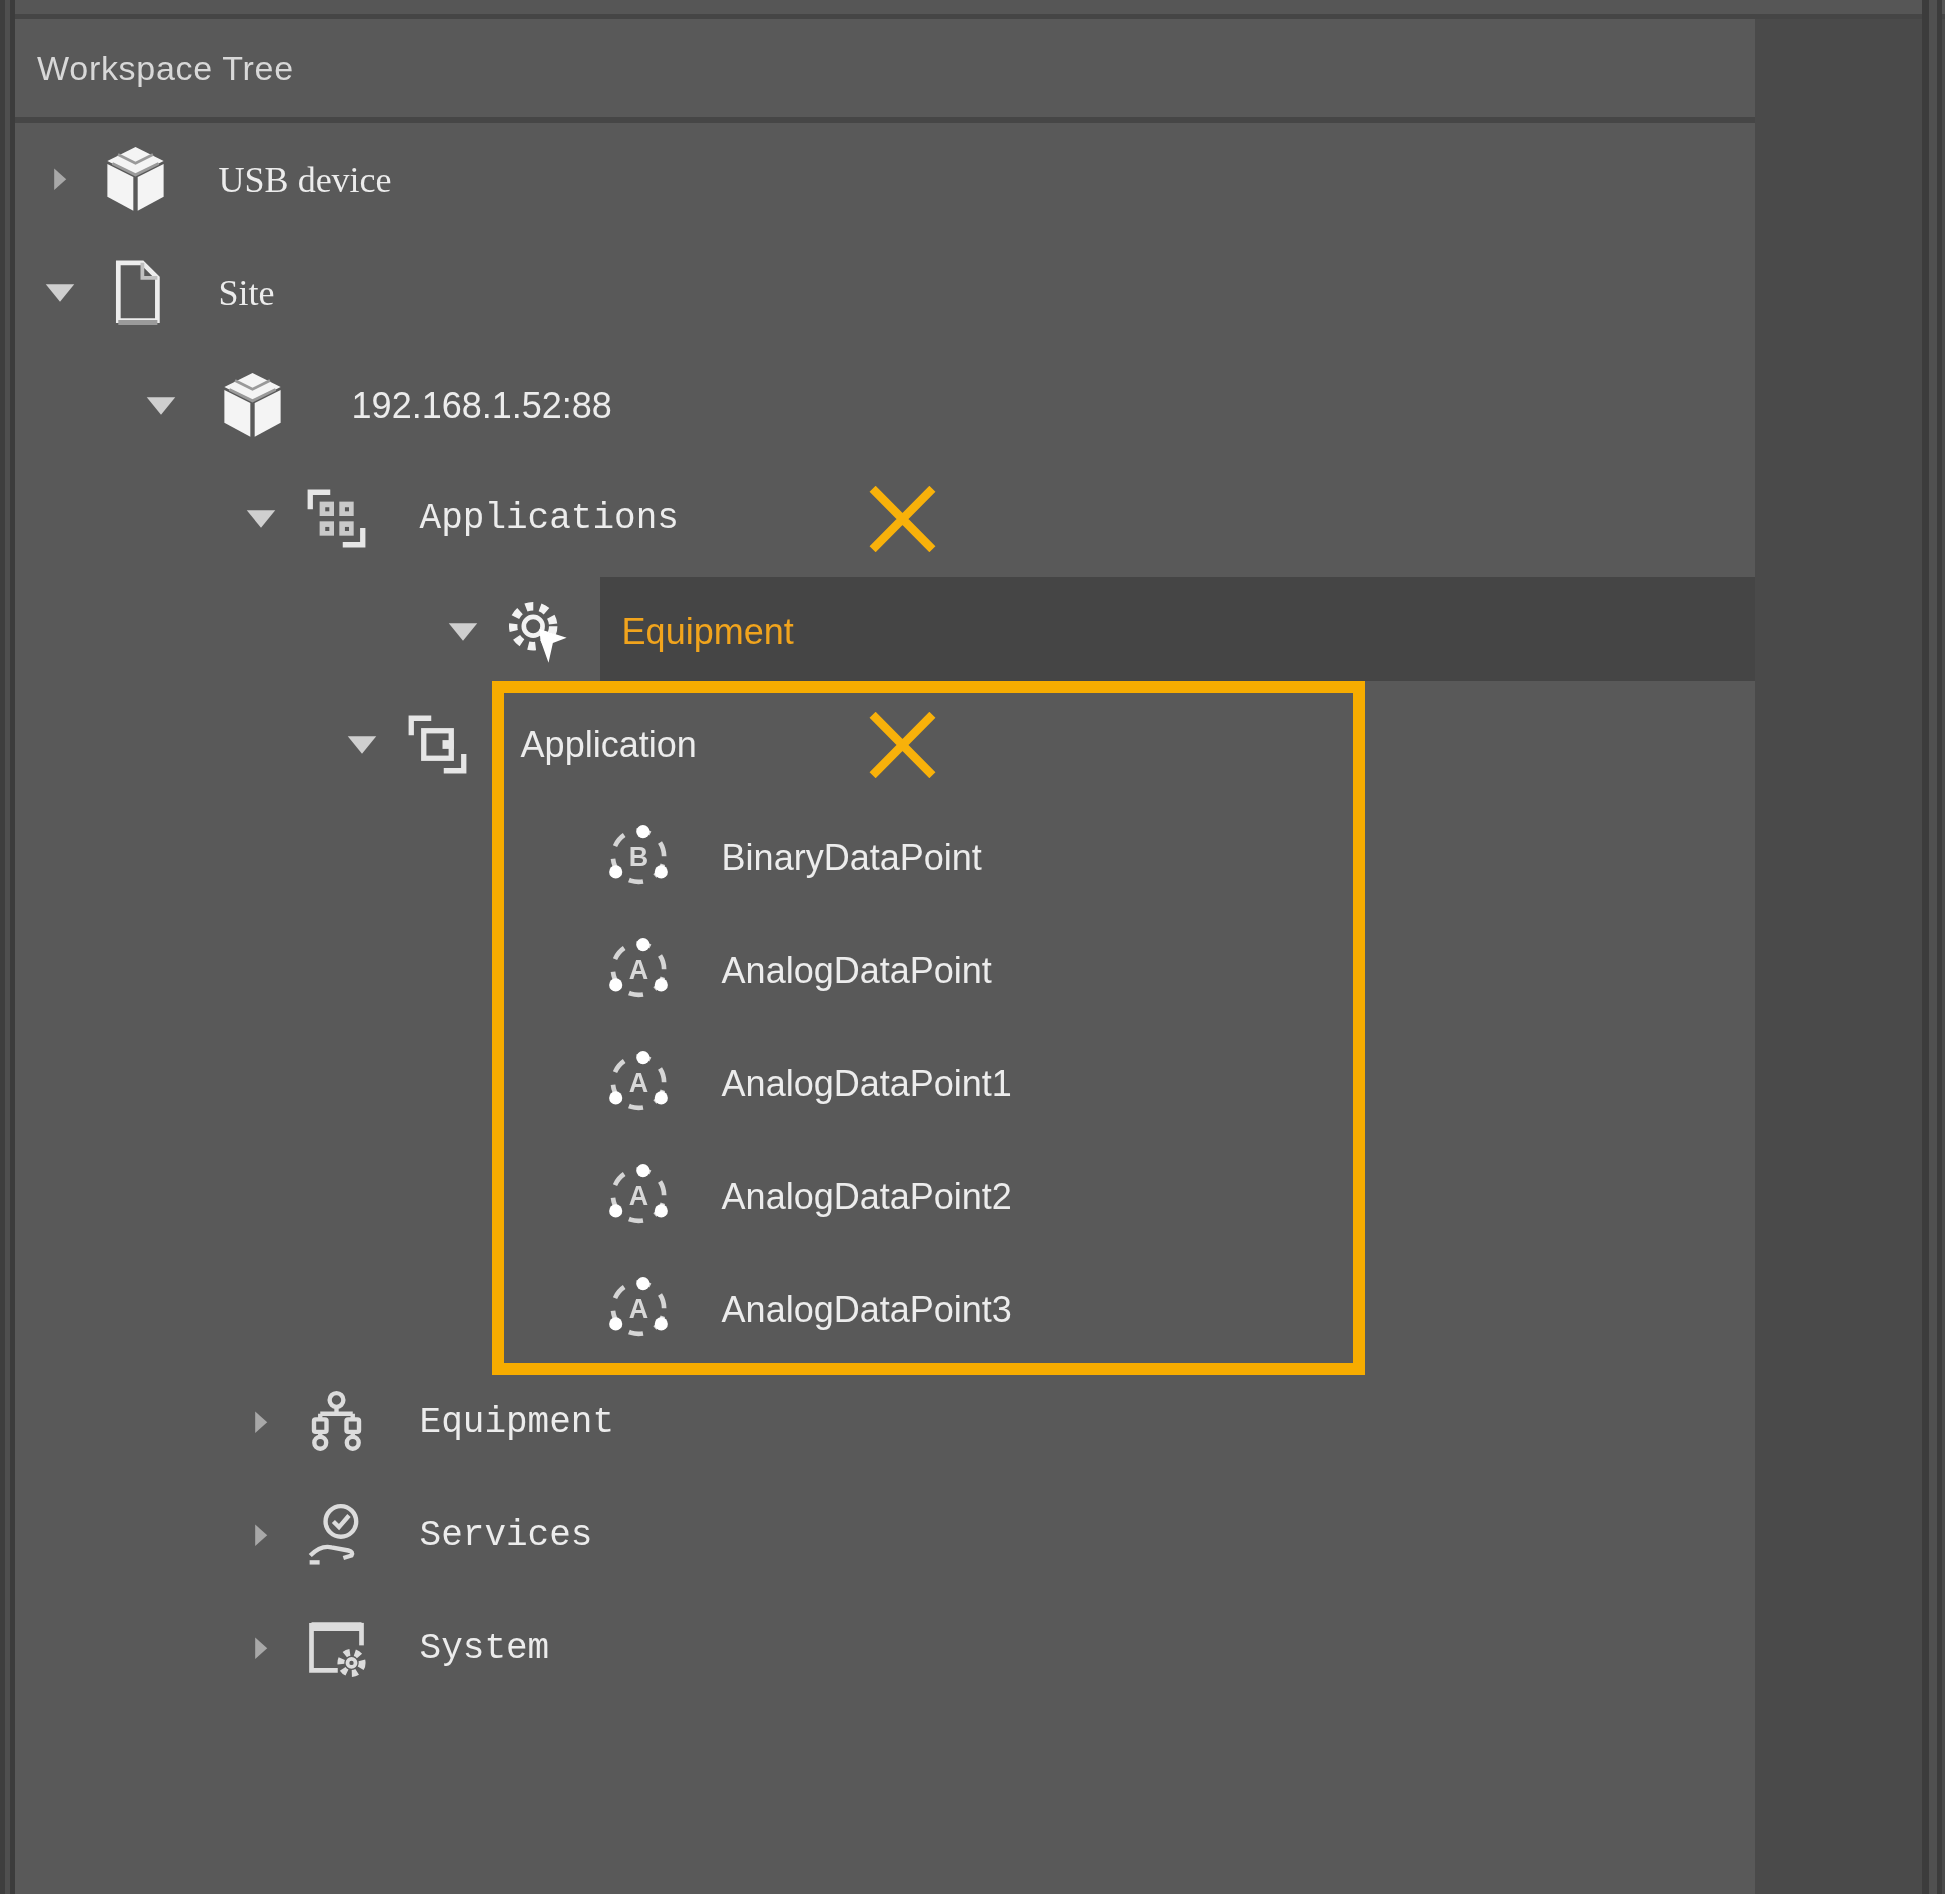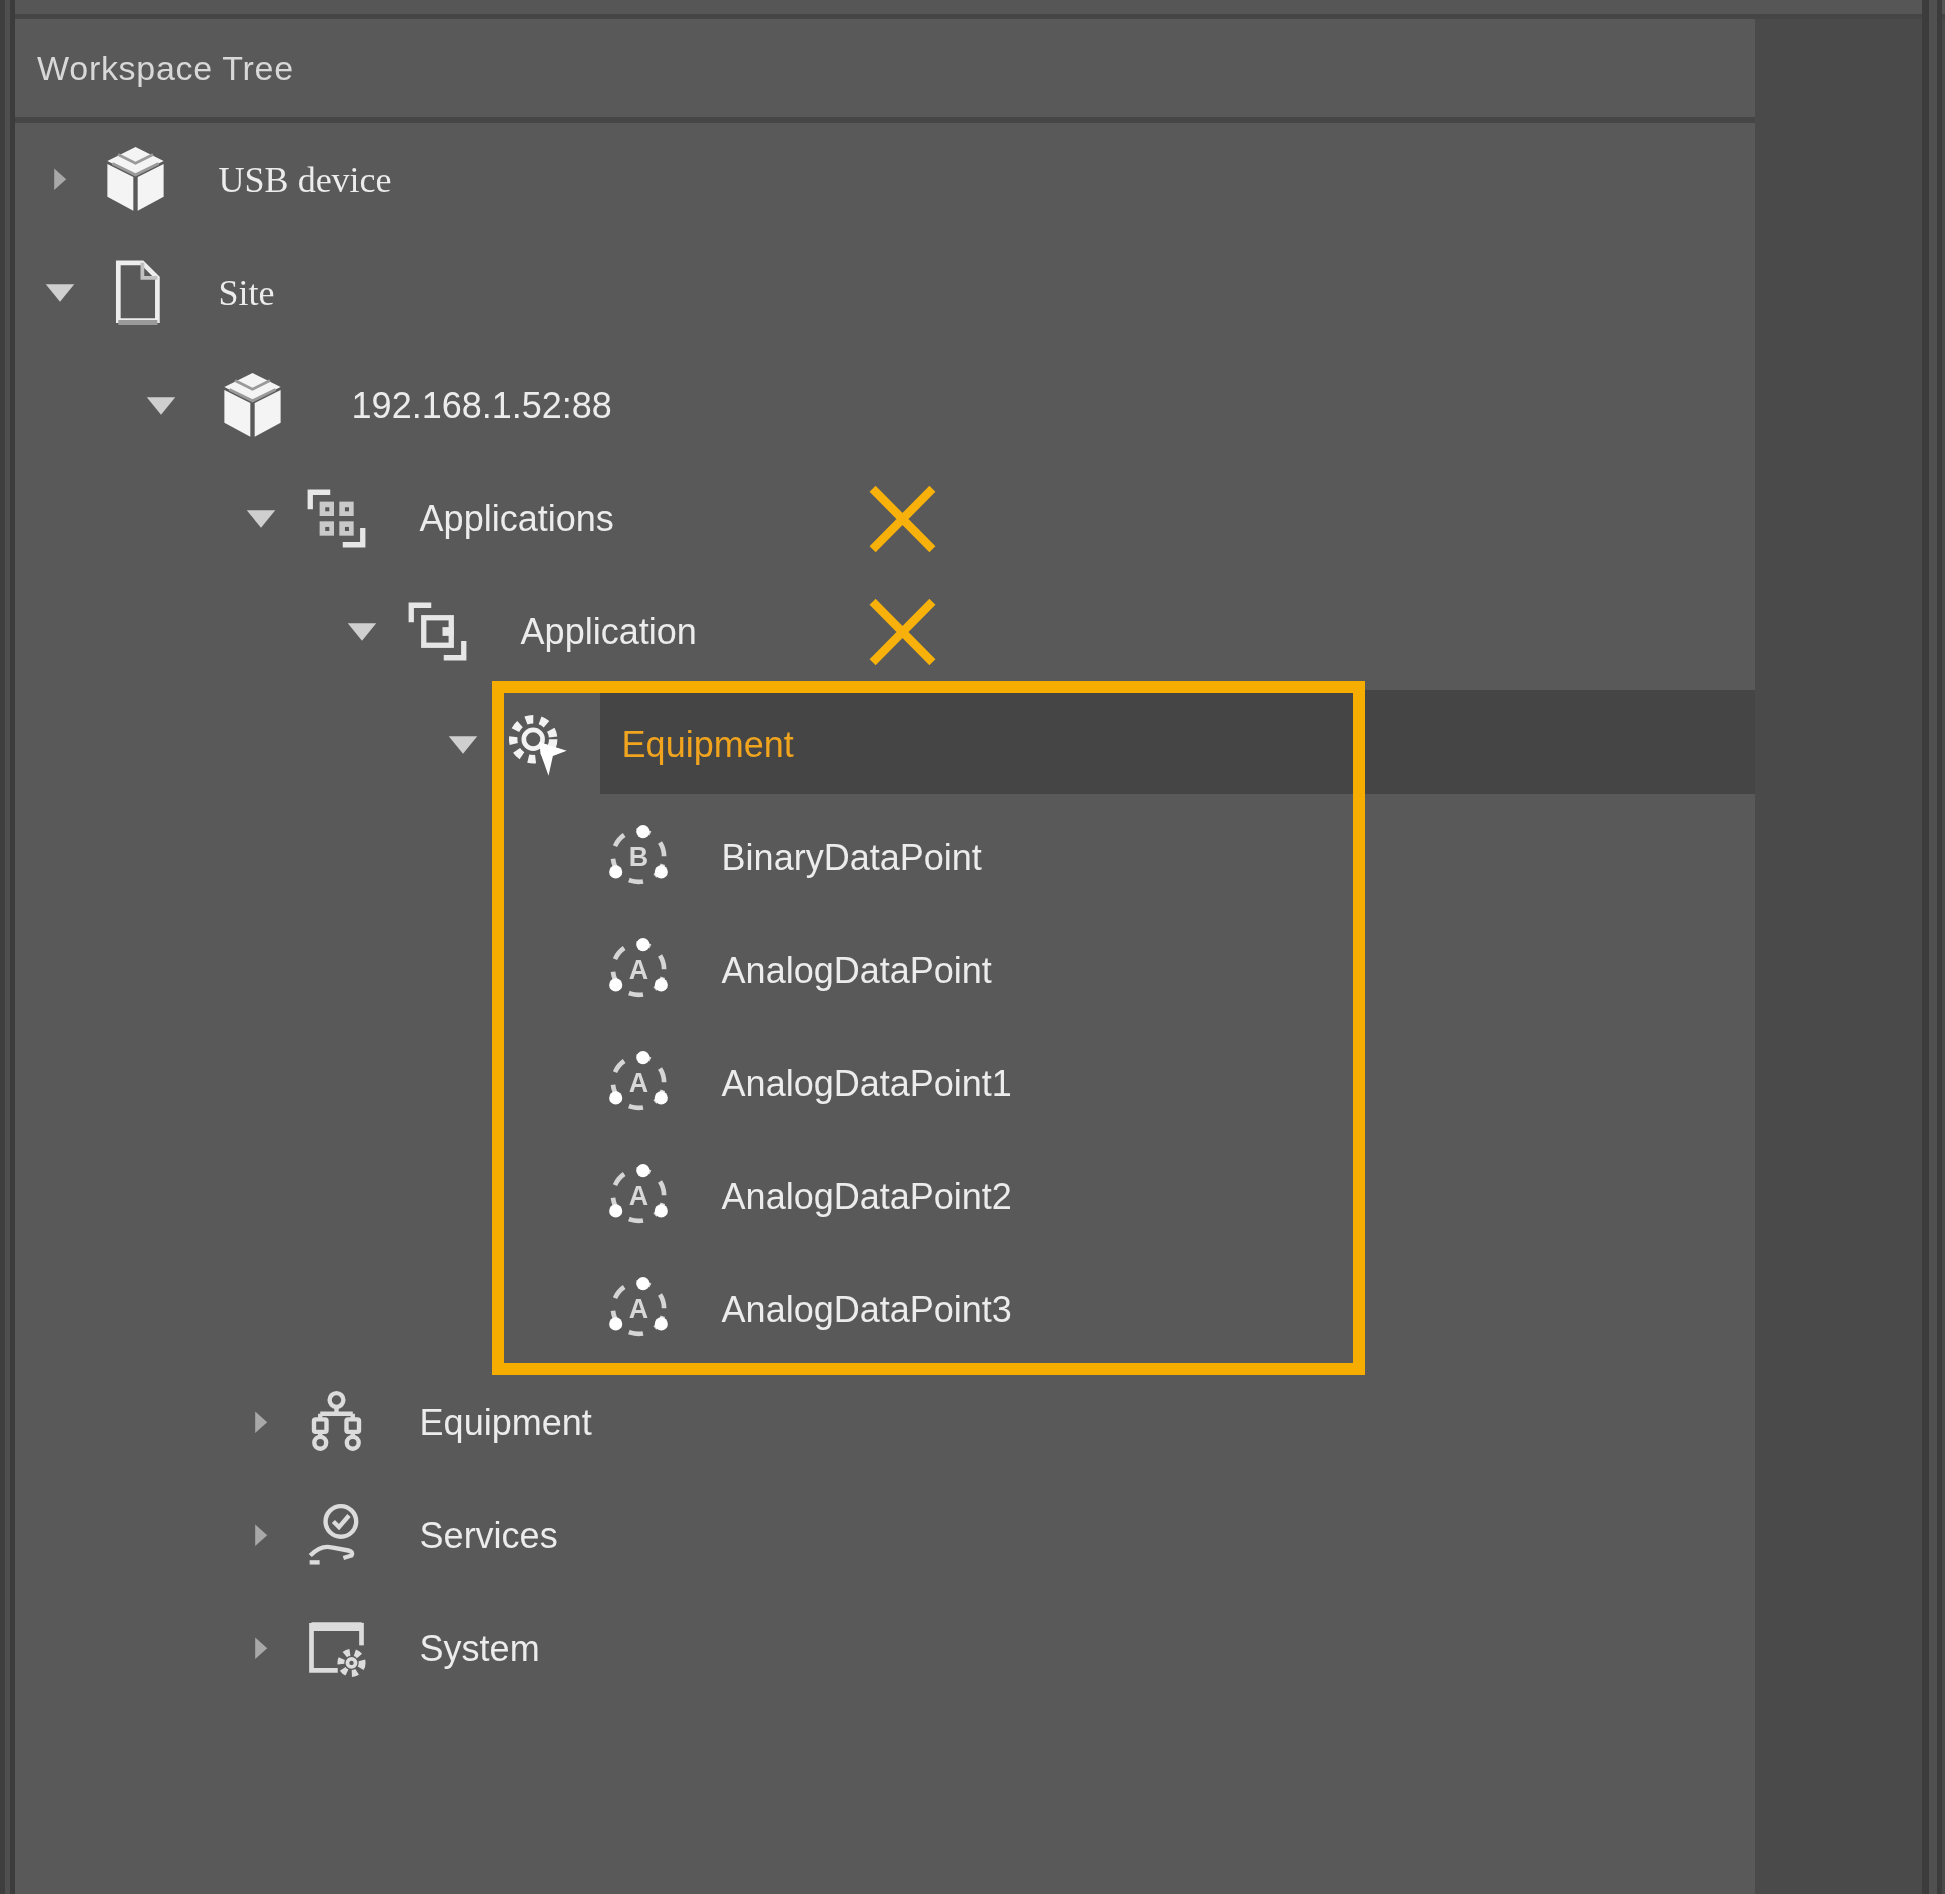--- a/index.html
+++ b/index.html
@@ -20,21 +20,21 @@
 
   .panel{position:absolute;left:14.6px;top:19px;width:1740px;height:1875px;background:#595959;}
   .panel-header{height:98px;display:flex;align-items:center;padding-left:22.5px;}
   .panel-title{font-size:34px;color:#d8d8d8;letter-spacing:0.7px;}
   .panel-separator{height:6px;background:#464646;}
   .tree{position:absolute;left:0;top:104px;right:0;bottom:0;}
 
   .row{position:relative;height:113px;display:flex;align-items:center;}
   .lvl0{padding-left:12px;font-family:Liberation Serif, serif;}
   .lvl1{padding-left:113px;gap:16px;}
-  .lvl2{padding-left:213px;}
+  .lvl2{padding-left:213px;font-family:Liberation Mono, monospace;}
   .lvl3{padding-left:314px;}
   .lvl4{padding-left:415px;}
   .lvl5{padding-left:515px;}
 
   .arrslot{width:66px;height:100%;flex:none;display:flex;align-items:center;justify-content:center;z-index:2;}
   .arr-e{width:38px;height:38px;}
   .arr-c{width:30.5px;height:30.5px;}
   .iconslot{width:86px;height:86px;flex:none;display:flex;align-items:center;justify-content:center;z-index:2;}
   .iconslot svg{width:75px;height:75px;}
   .label{margin-left:40px;font-size:36px;color:#ececec;white-space:nowrap;z-index:2;}
@@ -138,54 +138,54 @@
                 <rect x="8.4" y="14.7" width="1.3" height="1.3"></rect>
                 <rect x="14.7" y="14.7" width="1.3" height="1.3"></rect>
               </g>
             </svg>
           </span>
           <span class="label">Applications</span>
           <span class="xmark"><svg viewBox="0 0 105 100">
               <path d="M7,4 L98,96 M98,4 L7,96" fill="none" stroke="#F8B10A" stroke-width="13"></path>
             </svg></span>
         </div>
+        <div class="row lvl4 selected">
+          <div class="rowhl" style="background: rgb(69, 69, 69);"></div>
+          <span class="arrslot">
+            <svg class="arr-e" viewBox="0 0 24 24">
+              <polygon points="3,6.5 21,6.5 12,17.5" fill="#cfcfcf"></polygon>
+            </svg>
+          </span>
+          <span class="iconslot">
+            <svg viewBox="0 0 24 24">
+              <circle cx="10.3" cy="10.3" r="6.4" fill="none" stroke="#f2f2f2" stroke-width="2.7" stroke-dasharray="2.4 2.2"></circle>
+              <circle cx="10.3" cy="10.3" r="3" fill="none" stroke="#f2f2f2" stroke-width="1.5"></circle>
+              <polygon points="12.3,11.2 21,14 16.6,15.7 15.2,22 12.6,14.6" fill="#ffffff"></polygon>
+            </svg>
+          </span>
+          <span class="label label-selected">Equipment</span>
+        </div>
         <div class="row lvl3">
           <span class="arrslot">
             <svg class="arr-e" viewBox="0 0 24 24">
               <polygon points="3,6.5 21,6.5 12,17.5" fill="#cfcfcf"></polygon>
             </svg>
           </span>
           <span class="iconslot">
             <svg viewBox="0 0 24 24" fill="none" stroke="#e6e6e6" stroke-width="1.7">
               <path d="M3.6,9 V3.6 H10"></path>
               <path d="M20.4,15 V20.4 H14"></path>
               <rect x="7.6" y="7.6" width="8.8" height="8.8"></rect>
               <rect x="13.6" y="10.6" width="3.6" height="2.8" fill="#e6e6e6" stroke="none"></rect>
             </svg>
           </span>
           <span class="label">Application</span>
           <span class="xmark"><svg viewBox="0 0 105 100">
               <path d="M7,4 L98,96 M98,4 L7,96" fill="none" stroke="#F8B10A" stroke-width="13"></path>
             </svg></span>
-        </div>
-        <div class="row lvl4 selected">
-          <div class="rowhl" style="background: rgb(69, 69, 69);"></div>
-          <span class="arrslot">
-            <svg class="arr-e" viewBox="0 0 24 24">
-              <polygon points="3,6.5 21,6.5 12,17.5" fill="#cfcfcf"></polygon>
-            </svg>
-          </span>
-          <span class="iconslot">
-            <svg viewBox="0 0 24 24">
-              <circle cx="10.3" cy="10.3" r="6.4" fill="none" stroke="#f2f2f2" stroke-width="2.7" stroke-dasharray="2.4 2.2"></circle>
-              <circle cx="10.3" cy="10.3" r="3" fill="none" stroke="#f2f2f2" stroke-width="1.5"></circle>
-              <polygon points="12.3,11.2 21,14 16.6,15.7 15.2,22 12.6,14.6" fill="#ffffff"></polygon>
-            </svg>
-          </span>
-          <span class="label label-selected">Equipment</span>
         </div>
         <div class="row lvl5">
           <span class="arrslot"></span>
           <span class="iconslot">
             <svg viewBox="0 0 24 24">
               <circle cx="12" cy="11.6" r="8.2" fill="none" stroke="#d5d5d5" stroke-width="1.5" stroke-dasharray="4.6 4.2" transform="rotate(18 12 11.6)"></circle>
               <circle cx="13.4" cy="3.7" r="2.1" fill="#ffffff"></circle>
               <circle cx="4.7" cy="16.6" r="2.1" fill="#ffffff"></circle>
               <circle cx="19.3" cy="16.6" r="2.1" fill="#ffffff"></circle>
               <text x="12" y="14.8" font-size="8.6" text-anchor="middle" fill="#d8d8d8" font-weight="bold" font-family="Liberation Sans, sans-serif">B</text>

